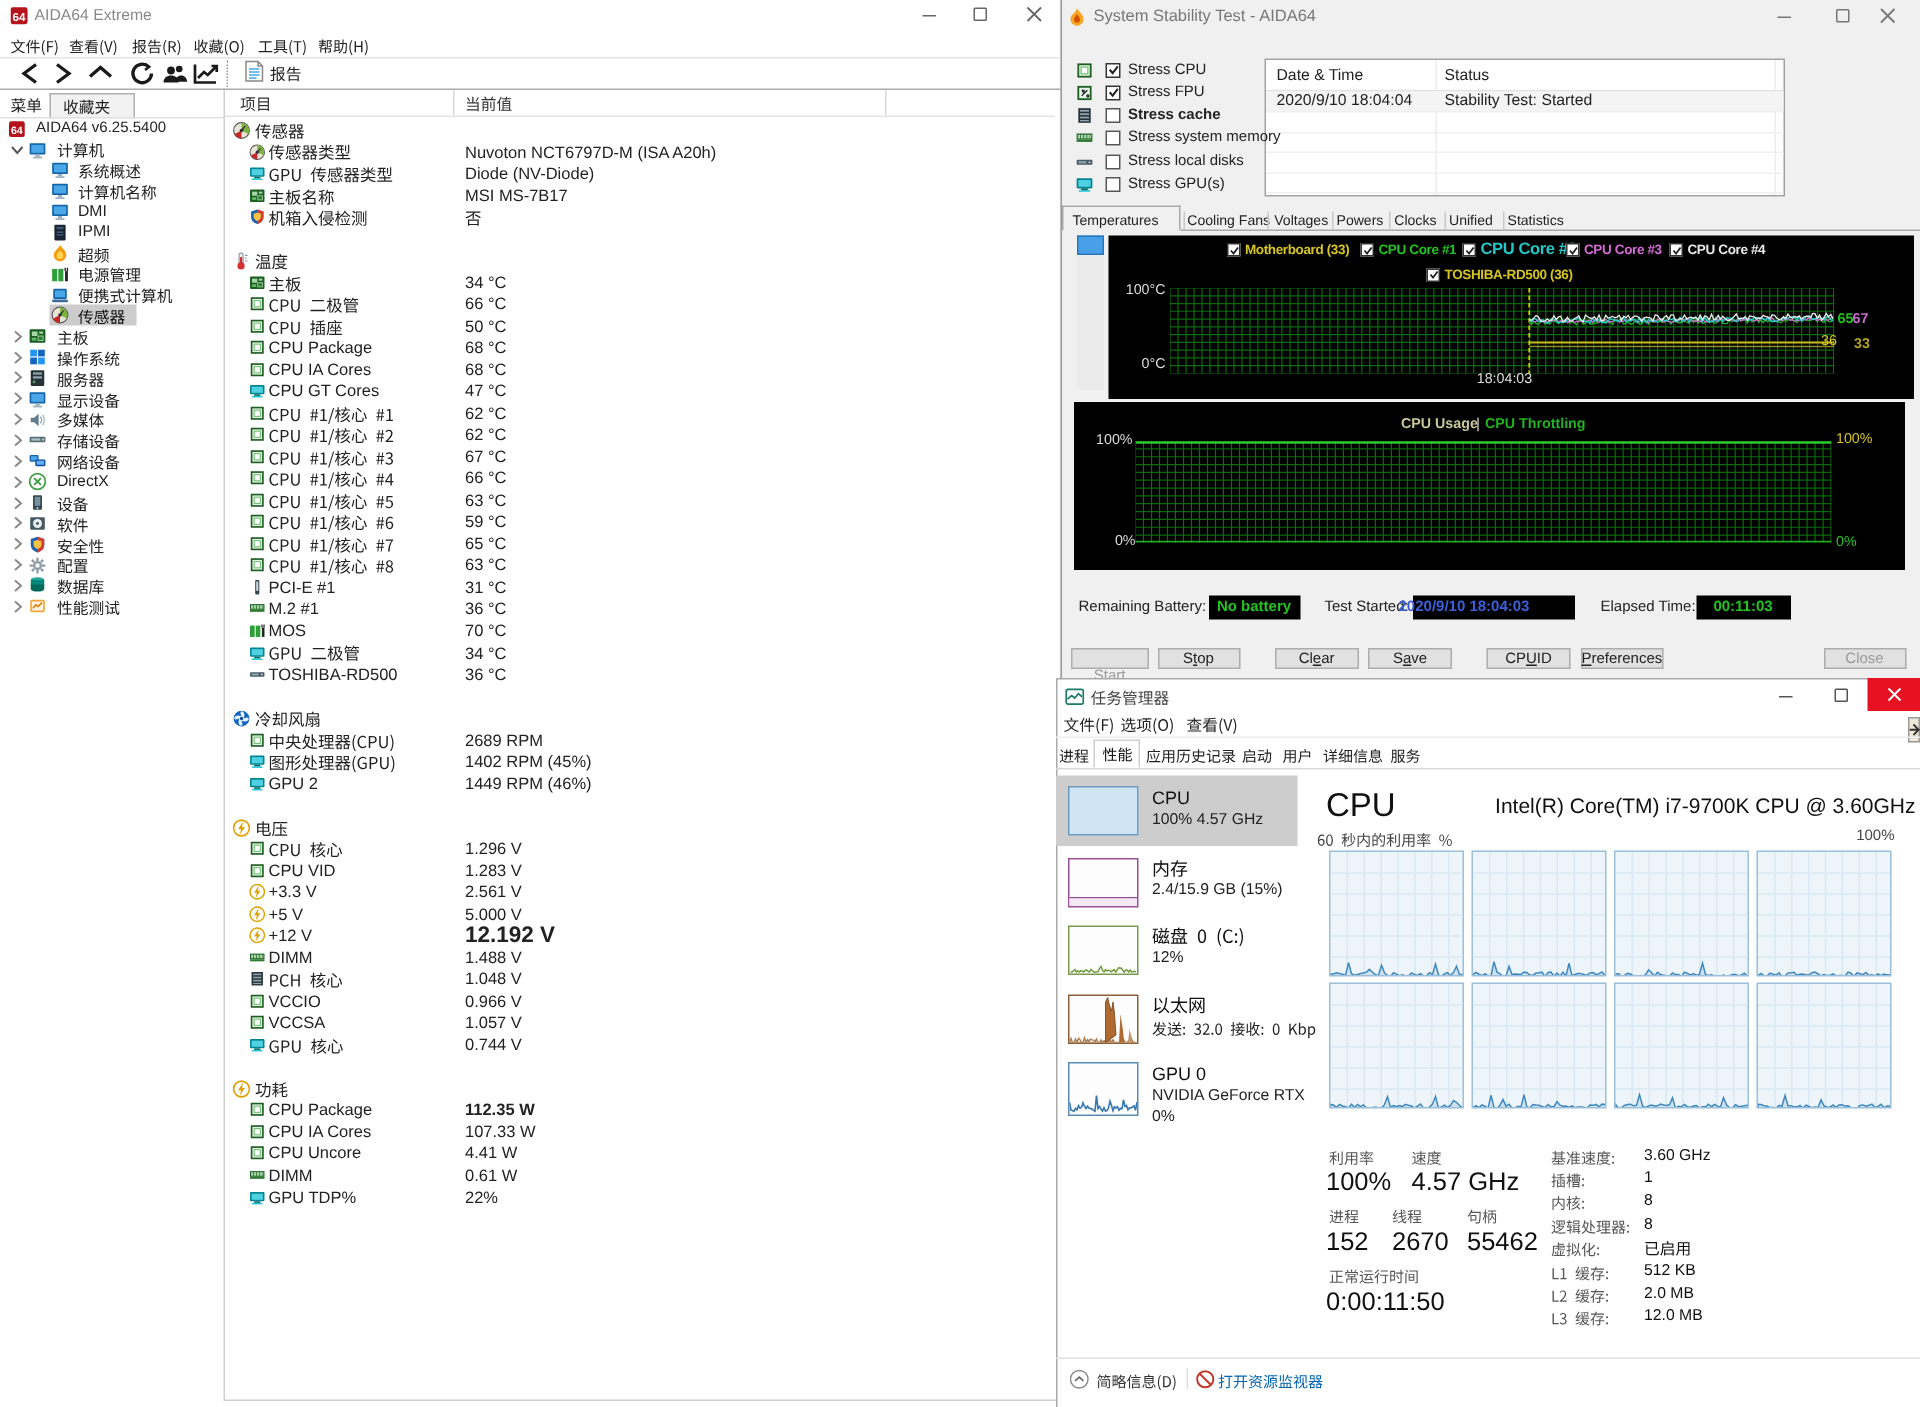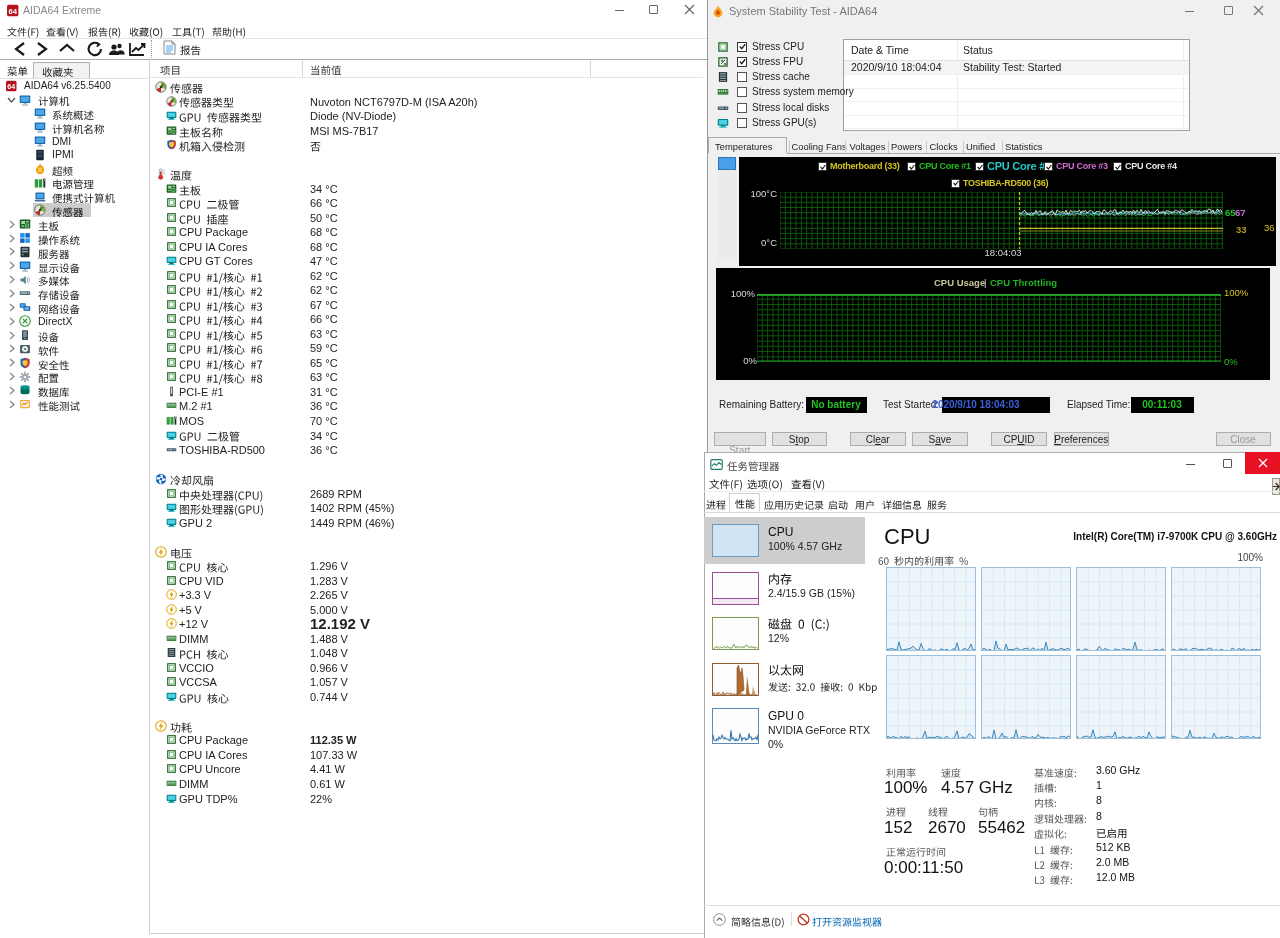--- a/index.html
+++ b/index.html
@@ -1117,21 +1117,21 @@
     <rect x="2.5" y="2.5" width="11" height="11" fill="#e8f5e9" stroke="#1b5e20" stroke-width="1.6"></rect>
     <rect x="5" y="5" width="6" height="6" fill="#fff" stroke="#66bb6a" stroke-width="1"></rect>
   </svg>
 <div style="position:absolute;left:179.0px;top:573.7px;line-height:14px;font-size:11.0px;color:#222;font-weight:400;white-space:nowrap">CPU VID</div>
 <div style="position:absolute;left:310.0px;top:573.7px;line-height:14px;font-size:11.0px;color:#222;font-weight:400;white-space:nowrap">1.283 V</div>
 <svg style="position:absolute;left:166.0px;top:589.2px" width="11" height="11" viewBox="0 0 16 16">
     <circle cx="8" cy="8" r="7" fill="none" stroke="#e0a000" stroke-width="1.4"></circle>
     <path d="M9.5 2 5 9h2.6L6.5 14 11 7H8.4Z" fill="#e0a000"></path>
   </svg>
 <div style="position:absolute;left:179.0px;top:588.2px;line-height:14px;font-size:11.0px;color:#222;font-weight:400;white-space:nowrap">+3.3 V</div>
-<div style="position:absolute;left:310.0px;top:588.2px;line-height:14px;font-size:11.0px;color:#222;font-weight:400;white-space:nowrap">2.265 V</div>
+<div style="position:absolute;left:310.0px;top:588.2px;line-height:14px;font-size:11.0px;color:#222;font-weight:400;white-space:nowrap">2.561 V</div>
 <svg style="position:absolute;left:166.0px;top:603.7px" width="11" height="11" viewBox="0 0 16 16">
     <circle cx="8" cy="8" r="7" fill="none" stroke="#e0a000" stroke-width="1.4"></circle>
     <path d="M9.5 2 5 9h2.6L6.5 14 11 7H8.4Z" fill="#e0a000"></path>
   </svg>
 <div style="position:absolute;left:179.0px;top:602.7px;line-height:14px;font-size:11.0px;color:#222;font-weight:400;white-space:nowrap">+5 V</div>
 <div style="position:absolute;left:310.0px;top:602.7px;line-height:14px;font-size:11.0px;color:#222;font-weight:400;white-space:nowrap">5.000 V</div>
 <svg style="position:absolute;left:166.0px;top:618.2px" width="11" height="11" viewBox="0 0 16 16">
     <circle cx="8" cy="8" r="7" fill="none" stroke="#e0a000" stroke-width="1.4"></circle>
     <path d="M9.5 2 5 9h2.6L6.5 14 11 7H8.4Z" fill="#e0a000"></path>
   </svg>
@@ -1292,21 +1292,21 @@
 <svg style="position:absolute;left:717.0px;top:71.1px" width="12" height="12" viewBox="0 0 16 16">
     <rect x="2.5" y="1.5" width="11" height="13" fill="#263238"></rect>
     <g fill="#90a4ae">
       <rect x="4" y="3" width="8" height="1.6"></rect>
       <rect x="4" y="6" width="8" height="1.6"></rect>
       <rect x="4" y="9" width="8" height="1.6"></rect>
       <rect x="4" y="12" width="8" height="1.2"></rect>
     </g>
   </svg>
 <div style="position:absolute;left:737.0px;top:72.1px;width:10.0px;height:10.0px;background:#fff;border:1px solid #555"></div>
-<div style="position:absolute;left:752.0px;top:71.1px;line-height:12px;font-size:10.0px;color:#222;font-weight:400;white-space:nowrap">Stress cache</div>
+<div style="position:absolute;left:752.0px;top:71.1px;line-height:12px;font-size:10.0px;color:#222;font-weight:700;white-space:nowrap">Stress cache</div>
 <svg style="position:absolute;left:717.0px;top:86.4px" width="12" height="12" viewBox="0 0 16 16">
     <rect x="1" y="4" width="14" height="5.5" fill="#1b5e20"></rect>
     <g fill="#a5d6a7">
       <rect x="2" y="5" width="2.2" height="3.5"></rect>
       <rect x="4.8" y="5" width="2.2" height="3.5"></rect>
       <rect x="7.6" y="5" width="2.2" height="3.5"></rect>
       <rect x="10.4" y="5" width="2.2" height="3.5"></rect>
       <rect x="13" y="5" width="1" height="3.5"></rect>
     </g>
     <rect x="1" y="9.5" width="14" height="2" fill="#2e7d32"></rect>
@@ -1478,21 +1478,21 @@
     <line x1="239.5" y1="0" x2="239.5" y2="57.0" stroke="#cbcb00" stroke-width="1.2" stroke-dasharray="3,2"></line>
     <polyline points="239.5,22.5 241.0,24.4 242.5,22.3 244.0,23.6 245.5,24.1 247.0,22.7 248.5,21.9 250.0,24.0 251.5,22.7 253.0,24.2 254.5,22.3 256.0,21.9 257.5,22.7 259.0,23.5 260.5,22.0 262.0,23.2 263.5,22.2 265.0,22.1 266.5,23.5 268.0,22.3 269.5,23.2 271.0,24.5 272.5,21.8 274.0,21.6 275.5,24.3 277.0,23.5 278.5,21.7 280.0,24.0 281.5,24.1 283.0,23.2 284.5,23.7 286.0,21.4 287.5,22.3 289.0,21.6 290.5,23.6 292.0,22.1 293.5,22.9 295.0,24.3 296.5,21.6 298.0,22.0 299.5,21.9 301.0,22.0 302.5,24.0 304.0,23.6 305.5,22.5 307.0,24.2 308.5,23.8 310.0,22.4 311.5,22.5 313.0,24.2 314.5,23.7 316.0,22.3 317.5,21.9 319.0,24.0 320.5,21.6 322.0,22.7 323.5,22.6 325.0,21.3 326.5,21.8 328.0,22.8 329.5,22.6 331.0,21.7 332.5,22.0 334.0,24.0 335.5,21.8 337.0,22.1 338.5,22.8 340.0,23.4 341.5,21.4 343.0,21.8 344.5,22.8 346.0,23.5 347.5,20.9 349.0,23.1 350.5,21.1 352.0,23.4 353.5,21.8 355.0,23.5 356.5,23.2 358.0,21.3 359.5,23.2 361.0,21.8 362.5,23.2 364.0,23.4 365.5,22.2 367.0,20.8 368.5,23.6 370.0,23.7 371.5,23.6 373.0,21.0 374.5,22.5 376.0,21.5 377.5,22.3 379.0,21.8 380.5,21.6 382.0,21.6 383.5,21.0 385.0,23.3 386.5,20.6 388.0,22.6 389.5,22.0 391.0,20.8 392.5,23.0 394.0,21.2 395.5,23.1 397.0,21.1 398.5,22.5 400.0,20.8 401.5,22.1 403.0,21.9 404.5,22.3 406.0,22.6 407.5,23.2 409.0,21.2 410.5,22.3 412.0,21.2 413.5,21.1 415.0,21.6 416.5,21.7 418.0,23.0 419.5,21.4 421.0,21.6 422.5,21.0 424.0,21.3 425.5,21.7 427.0,21.5 428.5,20.7 430.0,20.9 431.5,22.5 433.0,20.3 434.5,22.2 436.0,23.1 437.5,20.6 439.0,22.3 440.5,22.5 442.0,20.5" fill="none" stroke="#20b320" stroke-width="0.9"></polyline>
     <polyline points="239.5,21.6 241.0,21.3 242.5,22.3 244.0,22.4 245.5,21.1 247.0,21.4 248.5,21.3 250.0,22.8 251.5,22.3 253.0,22.4 254.5,21.7 256.0,21.6 257.5,21.5 259.0,22.4 260.5,21.9 262.0,22.6 263.5,21.0 265.0,23.2 266.5,21.9 268.0,21.5 269.5,23.0 271.0,22.1 272.5,22.4 274.0,21.8 275.5,22.9 277.0,22.1 278.5,21.9 280.0,21.4 281.5,22.9 283.0,21.1 284.5,22.0 286.0,23.0 287.5,20.9 289.0,21.9 290.5,21.0 292.0,22.8 293.5,22.5 295.0,22.3 296.5,21.2 298.0,21.2 299.5,22.8 301.0,22.3 302.5,22.0 304.0,21.1 305.5,21.7 307.0,20.8 308.5,21.2 310.0,21.2 311.5,22.6 313.0,22.6 314.5,20.9 316.0,20.7 317.5,22.4 319.0,22.9 320.5,21.2 322.0,22.3 323.5,22.5 325.0,20.9 326.5,20.7 328.0,21.9 329.5,22.7 331.0,21.4 332.5,22.2 334.0,22.8 335.5,22.6 337.0,20.8 338.5,22.7 340.0,21.1 341.5,20.6 343.0,21.8 344.5,21.0 346.0,20.5 347.5,22.2 349.0,21.6 350.5,22.4 352.0,21.7 353.5,22.4 355.0,20.8 356.5,22.4 358.0,22.5 359.5,22.3 361.0,22.4 362.5,20.8 364.0,22.2 365.5,20.9 367.0,20.6 368.5,20.8 370.0,21.4 371.5,20.6 373.0,21.2 374.5,21.3 376.0,21.8 377.5,21.8 379.0,20.2 380.5,22.1 382.0,21.0 383.5,21.0 385.0,21.5 386.5,20.7 388.0,21.1 389.5,22.2 391.0,21.2 392.5,21.8 394.0,20.0 395.5,20.1 397.0,21.6 398.5,19.9 400.0,20.9 401.5,20.0 403.0,21.8 404.5,22.2 406.0,21.1 407.5,21.6 409.0,21.4 410.5,20.5 412.0,20.6 413.5,21.5 415.0,21.1 416.5,22.0 418.0,21.6 419.5,21.6 421.0,21.6 422.5,20.3 424.0,21.4 425.5,20.0 427.0,21.1 428.5,20.8 430.0,20.5 431.5,21.7 433.0,21.0 434.5,21.5 436.0,20.1 437.5,21.2 439.0,21.5 440.5,19.9 442.0,19.7" fill="none" stroke="#cc66cc" stroke-width="0.9"></polyline>
     <polyline points="239.5,20.3 241.0,22.6 242.5,20.3 244.0,20.9 245.5,22.3 247.0,22.7 248.5,21.3 250.0,22.3 251.5,23.6 253.0,22.3 254.5,20.3 256.0,20.9 257.5,21.4 259.0,23.4 260.5,22.7 262.0,22.3 263.5,22.8 265.0,21.0 266.5,21.1 268.0,21.6 269.5,20.9 271.0,20.8 272.5,20.1 274.0,21.5 275.5,21.8 277.0,22.5 278.5,22.2 280.0,23.3 281.5,20.5 283.0,22.2 284.5,21.8 286.0,21.0 287.5,22.8 289.0,23.2 290.5,22.6 292.0,21.8 293.5,20.6 295.0,20.9 296.5,21.6 298.0,21.9 299.5,22.0 301.0,20.0 302.5,20.2 304.0,22.5 305.5,21.3 307.0,22.1 308.5,20.9 310.0,21.3 311.5,23.0 313.0,19.8 314.5,23.0 316.0,20.4 317.5,23.2 319.0,21.1 320.5,22.2 322.0,21.7 323.5,21.7 325.0,23.0 326.5,22.0 328.0,20.4 329.5,21.6 331.0,22.1 332.5,20.6 334.0,21.2 335.5,20.3 337.0,22.6 338.5,22.0 340.0,19.5 341.5,22.8 343.0,21.4 344.5,20.2 346.0,22.7 347.5,20.4 349.0,20.3 350.5,19.4 352.0,21.3 353.5,19.8 355.0,22.4 356.5,19.7 358.0,21.6 359.5,22.8 361.0,22.0 362.5,22.4 364.0,19.7 365.5,22.2 367.0,20.1 368.5,22.4 370.0,20.7 371.5,19.6 373.0,20.2 374.5,20.3 376.0,21.3 377.5,22.5 379.0,21.6 380.5,20.3 382.0,20.2 383.5,20.2 385.0,21.6 386.5,21.1 388.0,21.2 389.5,19.9 391.0,19.7 392.5,20.3 394.0,19.9 395.5,20.8 397.0,21.3 398.5,19.9 400.0,21.8 401.5,22.5 403.0,22.0 404.5,22.5 406.0,21.2 407.5,20.9 409.0,19.9 410.5,20.8 412.0,20.0 413.5,19.4 415.0,19.1 416.5,19.6 418.0,21.4 419.5,18.9 421.0,22.3 422.5,21.0 424.0,18.9 425.5,19.4 427.0,18.9 428.5,21.1 430.0,20.2 431.5,20.1 433.0,19.1 434.5,20.0 436.0,21.5 437.5,19.3 439.0,19.5 440.5,20.9 442.0,22.2" fill="none" stroke="#22cccc" stroke-width="0.9"></polyline>
     <polyline points="239.5,21.1 241.0,21.5 242.5,20.1 244.0,18.4 245.5,19.2 247.0,21.8 248.5,22.4 250.0,22.0 251.5,20.6 253.0,21.8 254.5,21.3 256.0,18.5 257.5,21.0 259.0,19.3 260.5,18.9 262.0,22.5 263.5,21.8 265.0,19.5 266.5,22.0 268.0,22.1 269.5,20.5 271.0,19.8 272.5,18.5 274.0,21.5 275.5,22.4 277.0,18.1 278.5,19.2 280.0,20.0 281.5,20.2 283.0,19.3 284.5,21.3 286.0,18.0 287.5,21.8 289.0,21.8 290.5,18.2 292.0,20.0 293.5,19.8 295.0,18.8 296.5,19.8 298.0,19.4 299.5,18.2 301.0,21.6 302.5,18.8 304.0,19.9 305.5,18.2 307.0,21.0 308.5,19.6 310.0,18.6 311.5,18.9 313.0,20.2 314.5,22.0 316.0,19.9 317.5,19.4 319.0,19.7 320.5,20.1 322.0,22.0 323.5,17.9 325.0,18.4 326.5,20.3 328.0,21.6 329.5,19.5 331.0,18.5 332.5,20.6 334.0,17.9 335.5,17.9 337.0,21.5 338.5,21.2 340.0,20.4 341.5,20.5 343.0,18.0 344.5,20.7 346.0,19.7 347.5,19.4 349.0,20.3 350.5,19.4 352.0,21.4 353.5,18.1 355.0,21.0 356.5,18.5 358.0,19.2 359.5,21.2 361.0,17.5 362.5,20.9 364.0,20.8 365.5,18.3 367.0,20.9 368.5,18.8 370.0,20.2 371.5,21.5 373.0,21.6 374.5,20.5 376.0,19.0 377.5,17.3 379.0,20.5 380.5,20.2 382.0,20.4 383.5,19.0 385.0,21.4 386.5,18.5 388.0,19.1 389.5,19.1 391.0,20.7 392.5,20.0 394.0,20.1 395.5,18.2 397.0,19.0 398.5,19.3 400.0,20.4 401.5,17.9 403.0,18.2 404.5,20.0 406.0,21.0 407.5,20.7 409.0,19.1 410.5,20.4 412.0,17.4 413.5,19.4 415.0,20.1 416.5,18.8 418.0,19.6 419.5,18.6 421.0,20.7 422.5,19.4 424.0,18.9 425.5,18.7 427.0,19.7 428.5,17.0 430.0,17.1 431.5,20.2 433.0,18.0 434.5,21.3 436.0,19.7 437.5,16.9 439.0,19.3 440.5,17.6 442.0,20.4" fill="none" stroke="#e8e8e8" stroke-width="0.9"></polyline>
     <line x1="239.5" y1="36.3" x2="443.0" y2="36.3" stroke="#c8b820" stroke-width="1.3"></line>
     <line x1="239.5" y1="39.0" x2="443.0" y2="39.0" stroke="#8a8a20" stroke-width="1"></line>
   </svg>
 <div style="position:absolute;left:1225.0px;top:207.0px;line-height:12px;font-size:9.5px;color:#21c321;font-weight:700;white-space:nowrap">65</div>
 <div style="position:absolute;left:1235.0px;top:207.0px;line-height:12px;font-size:9.5px;color:#c86bd3;font-weight:700;white-space:nowrap">67</div>
-<div style="position:absolute;left:1264px;top:222.0px;line-height:12px;font-size:9.5px;color:#d6c520;font-weight:400;white-space:nowrap">36</div>
+<div style="position:absolute;left:1214px;top:222.0px;line-height:12px;font-size:9.5px;color:#d6c520;font-weight:400;white-space:nowrap">36</div>
 <div style="position:absolute;left:1236.0px;top:223.5px;line-height:12px;font-size:9.5px;color:#b0a020;font-weight:700;white-space:nowrap">33</div>
 <div style="position:absolute;left:853.0px;top:247.0px;width:300px;text-align:center;line-height:12px;font-size:9.5px;color:#ddd;font-weight:400;white-space:nowrap">18:04:03</div>
 <div style="position:absolute;left:718.0px;top:157.0px;width:18.0px;height:103.0px;background:#ebebeb"></div>
 <div style="position:absolute;left:718.0px;top:157.0px;width:18.0px;height:13.0px;background:#4aa0e8;border:1px solid #2878b8"></div>
 <div style="position:absolute;left:716.0px;top:268.0px;width:554.0px;height:112.0px;background:#000"></div>
 <div style="position:absolute;left:934.0px;top:277.0px;line-height:12px;font-size:9.5px;color:#c8c89a;font-weight:700;white-space:nowrap">CPU Usage</div>
 <div style="position:absolute;left:984.0px;top:277.0px;line-height:12px;font-size:9.5px;color:#999;font-weight:700;white-space:nowrap">|</div>
 <div style="position:absolute;left:990.0px;top:277.0px;line-height:12px;font-size:9.5px;color:#21b321;font-weight:700;white-space:nowrap">CPU Throttling</div>
 <svg style="position:absolute;left:757.0px;top:294.0px;" width="464.0" height="68.0">
     <g stroke="#0d6b0d" stroke-width="0.8">
@@ -1794,21 +1794,21 @@
       </g>
     </svg></div>
 <div style="position:absolute;left:712.0px;top:708.0px;width:47.0px;height:36.0px;background:#fdfdfd;border:1px solid #5b8bb5"></div>
 <svg style="position:absolute;left:713px;top:709px" width="45" height="34" viewBox="0 0 45 34">
     <polyline points="0,25.8 1,31.1 2,31.3 3,31.9 4,29.9 5,30.9 6,28.1 7,29.8 8,29.2 9,26.2 10,28.5 11,30.0 12,28.5 13,29.7 14,30.1 15,30.2 16,31.3 17,31.8 18,21.4 19,30.1 20,28.7 21,30.4 22,31.7 23,29.5 24,31.8 25,31.4 26,29.7 27,25.2 28,28.0 29,31.5 30,28.9 31,29.6 32,28.8 33,31.1 34,29.9 35,30.2 36,24.3 37,28.6 38,28.0 39,30.8 40,29.5 41,29.6 42,29.0 43,28.2 44,31.2 45,25.7" fill="none" stroke="#3a78ad" stroke-width="1.1"></polyline>
   </svg>
 <div style="position:absolute;left:768.0px;top:708.5px;line-height:15px;font-size:12.0px;color:#111;font-weight:400;white-space:nowrap">GPU 0</div>
 <div style="position:absolute;left:768.0px;top:724.0px;line-height:13px;font-size:10.5px;color:#222;font-weight:400;white-space:nowrap">NVIDIA GeForce RTX</div>
 <div style="position:absolute;left:768.0px;top:737.5px;line-height:13px;font-size:10.5px;color:#222;font-weight:400;white-space:nowrap">0%</div>
 <div style="position:absolute;left:884.0px;top:523.0px;line-height:28px;font-size:22.0px;color:#111;font-weight:400;white-space:nowrap">CPU</div>
-<div style="position:absolute;left:977.0px;top:528.5px;width:300px;text-align:right;line-height:16px;font-size:10px;color:#111;font-weight:700;white-space:nowrap">Intel(R) Core(TM) i7-9700K CPU @ 3.60GHz</div>
+<div style="position:absolute;left:977.0px;top:528.5px;width:300px;text-align:right;line-height:16px;font-size:14px;color:#111;font-weight:400;white-space:nowrap">Intel(R) Core(TM) i7-9700K CPU @ 3.60GHz</div>
 <div style="position:absolute;left:878.0px;top:553.2px;width:90.3px;height:11.6px"><svg width="90.3" height="11.6" style="overflow:visible">
       <g fill="#444" transform="translate(0,8.80) scale(0.01000,-0.01000)">
         <use href="#g104" x="0"></use>
         <use href="#g139" x="555"></use>
         <use href="#g150" x="1610"></use>
         <use href="#g136" x="2610"></use>
         <use href="#g151" x="3610"></use>
         <use href="#g152" x="4610"></use>
         <use href="#g124" x="5610"></use>
         <use href="#g153" x="6610"></use>

